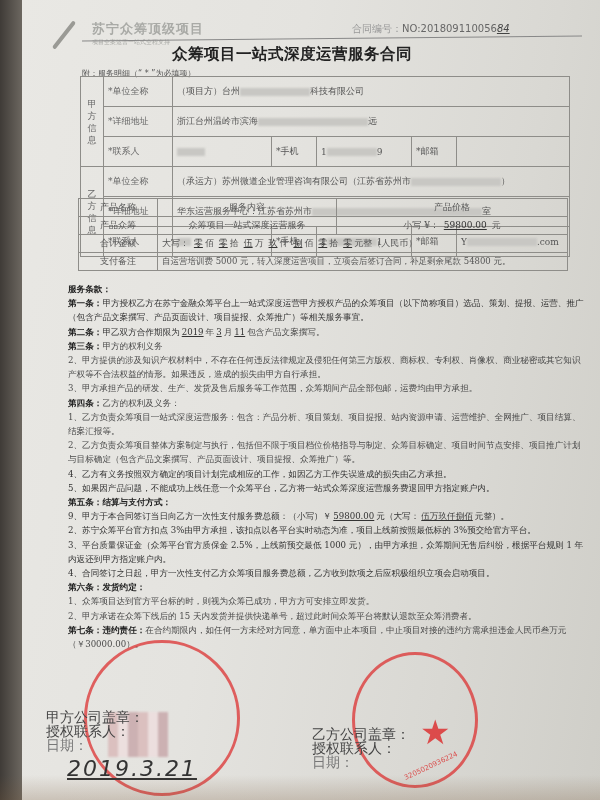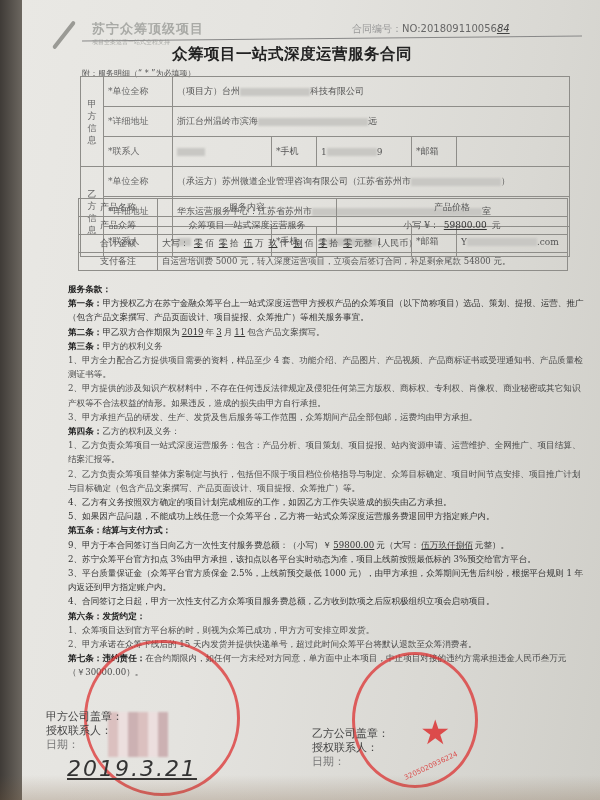--- a/index.html
+++ b/index.html
@@ -25,21 +25,21 @@
   .blur{display:inline-block;background:#c8c7c3;height:8px;vertical-align:middle;filter:blur(1px);}
   table.prod{position:absolute;left:56px;top:198px;width:490px;border-collapse:collapse;font-size:9px;color:#555;}
   table.prod td{border:1px solid #8e8d89;height:17px;padding:0 4px;}
   .center{text-align:center;}
   .uline{text-decoration:underline;padding:0 2px;color:#333;}
   .terms{position:absolute;left:46px;top:282px;width:520px;font-size:8.6px;line-height:14.2px;color:#4a4a4a;}
   .terms p{margin:0;}
   .terms .b{font-weight:bold;color:#222;}
   .terms .dk{color:#333;}
   .seal{position:absolute;border:3px solid rgba(220,50,50,0.75);border-radius:50%;}
-  .sig{position:absolute;font-size:11px;color:#444;line-height:14px;}
+  .sig{position:absolute;font-size:14px;color:#444;line-height:14px;}
   .sig .lt{color:#777;}
   .handdate{position:absolute;left:45px;top:756px;font-size:22px;color:#333;font-style:italic;font-family:"DejaVu Sans",sans-serif;letter-spacing:2px;text-decoration:underline;}
   .pix{position:absolute;left:86px;top:712px;width:60px;height:45px;
     background:repeating-linear-gradient(90deg,#d9b8b8 0 10px,#eedede 10px 20px,#c7a5a8 20px 30px);opacity:0.8;filter:blur(1px);}
   .star{position:absolute;left:398px;top:712px;font-size:34px;color:rgba(220,50,50,0.85);}
   .seal-num{position:absolute;left:380px;top:762px;font-size:7px;color:rgba(220,50,50,0.85);transform:rotate(-25deg);font-family:"DejaVu Sans",sans-serif;}
   .bottom-shadow{position:absolute;left:0;top:775px;width:600px;height:25px;background:linear-gradient(180deg,rgba(0,0,0,0),rgba(120,90,60,0.25));}
 </style>
 </head>
 <body>
@@ -130,21 +130,20 @@
       <td colspan="2" style="font-size:8.5px">自运营培训费 5000 元，转入深度运营项目，立项会后签订合同，补足剩余尾款 54800 元。</td>
     </tr>
   </tbody>
     </table>
 
   <div class="terms">
     <p class="b">服务条款：</p>
     <p><span class="b">第一条：</span><span class="dk">甲方授权乙方在苏宁金融众筹平台上一站式深度运营甲方授权产品的众筹项目（以下简称项目）选品、策划、提报、运营、推广（包含产品文案撰写、产品页面设计、项目提报、众筹推广）等相关服务事宜。</span></p>
     <p><span class="b">第二条：</span><span class="dk">甲乙双方合作期限为</span><span class="uline">2019</span><span>年</span><span class="uline">3</span><span>月</span><span class="uline">11</span><span>包含产品文案撰写。</span></p>
     <p><span class="b">第三条：</span><span>甲方的权利义务</span></p>
-    <p>1、甲方全力配合乙方提供项目需要的资料，样品至少 4 套、功能介绍、产品图片、产品视频、产品商标证书或受理通知书、产品质量检测证书等。</p>
     <p>2、甲方提供的涉及知识产权材料中，不存在任何违反法律规定及侵犯任何第三方版权、商标权、专利权、肖像权、商业秘密或其它知识产权等不合法权益的情形。如果违反，造成的损失由甲方自行承担。</p>
     <p>3、甲方承担产品的研发、生产、发货及售后服务等工作范围，众筹期间产品全部包邮，运费均由甲方承担。</p>
     <p><span class="b">第四条：</span><span>乙方的权利及义务：</span></p>
     <p>1、乙方负责众筹项目一站式深度运营服务：包含：产品分析、项目策划、项目提报、站内资源申请、运营维护、全网推广、项目结算、结案汇报等。</p>
     <p>2、乙方负责众筹项目整体方案制定与执行，包括但不限于项目档位价格指导与制定、众筹目标确定、项目时间节点安排、项目推广计划与目标确定（包含产品文案撰写、产品页面设计、项目提报、众筹推广）等。</p>
     <p class="dk">4、乙方有义务按照双方确定的项目计划完成相应的工作，如因乙方工作失误造成的损失由乙方承担。</p>
     <p class="dk">5、如果因产品问题，不能成功上线任意一个众筹平台，乙方将一站式众筹深度运营服务费退回甲方指定账户内。</p>
     <p><span class="b">第五条：</span><span class="b">结算与支付方式：</span></p>
     <p class="dk"><span>9、甲方于本合同签订当日向乙方一次性支付服务费总额：（小写）￥</span><span class="uline">59800.00</span><span>元（大写：</span><span class="uline">伍万玖仟捌佰</span><span>元整）。</span></p>
     <p class="dk">2、苏宁众筹平台官方扣点 3%由甲方承担，该扣点以各平台实时动态为准，项目上线前按照最低标的 3%预交给官方平台。</p>

